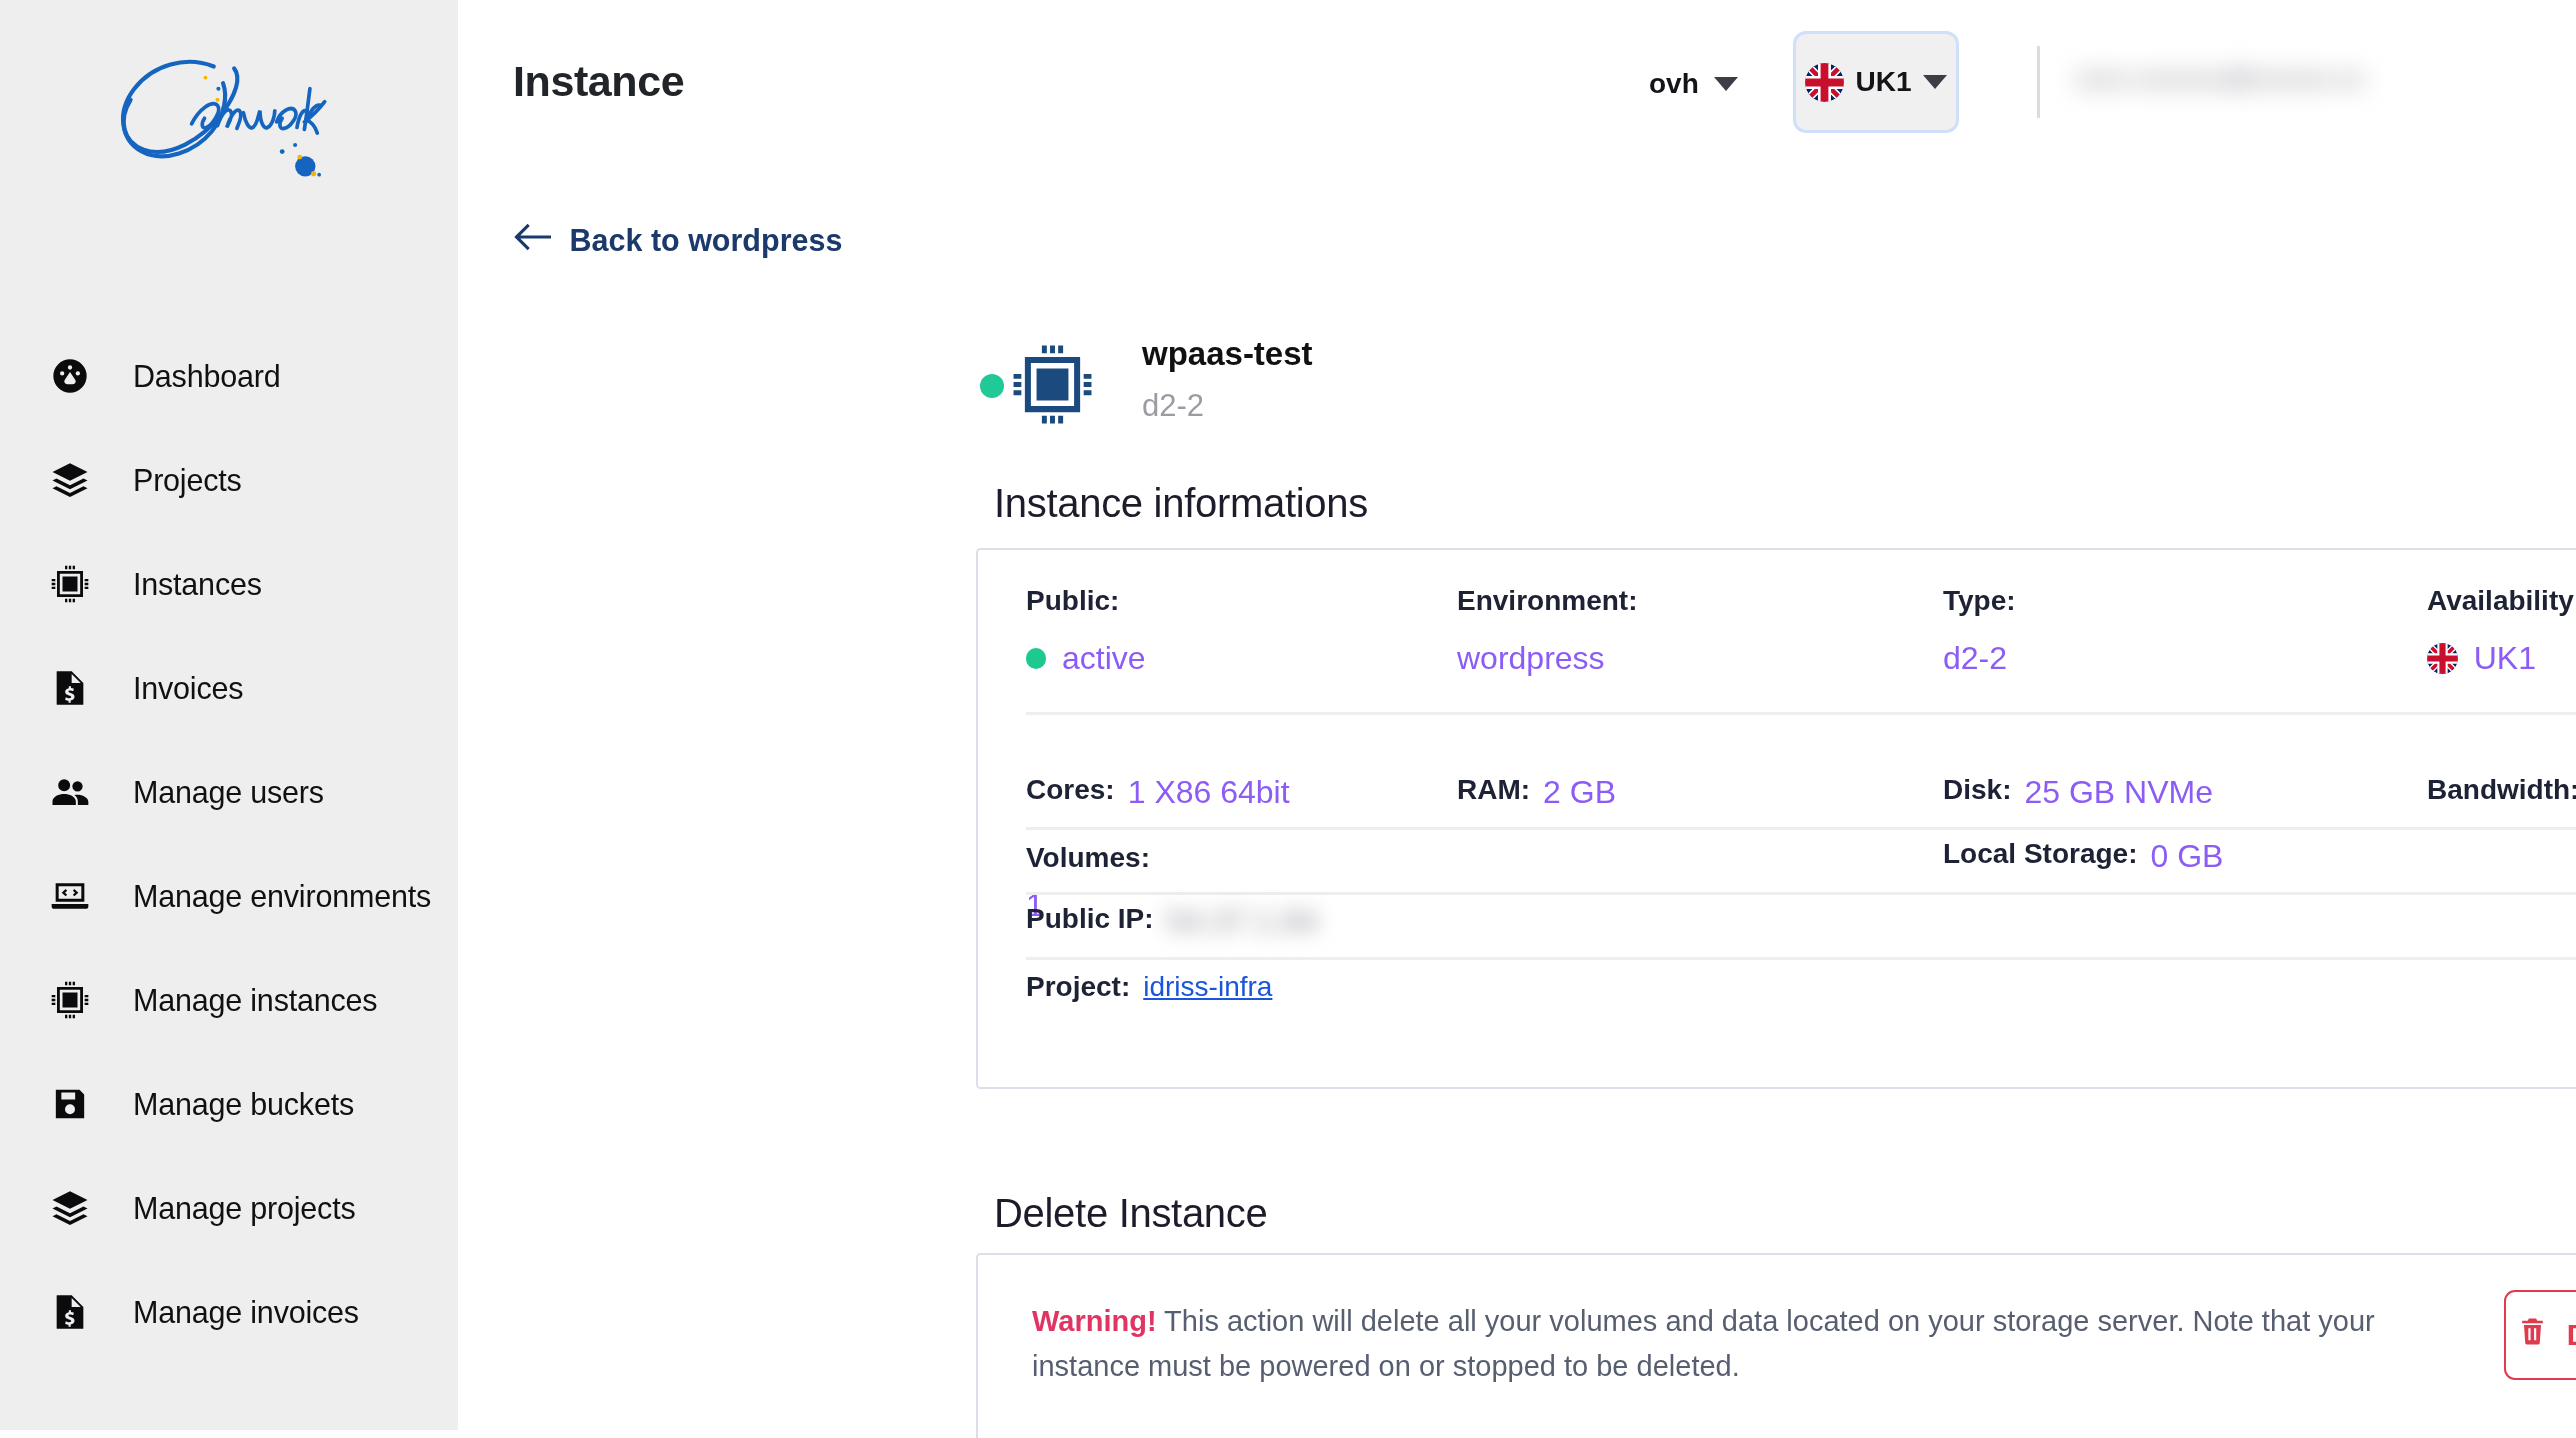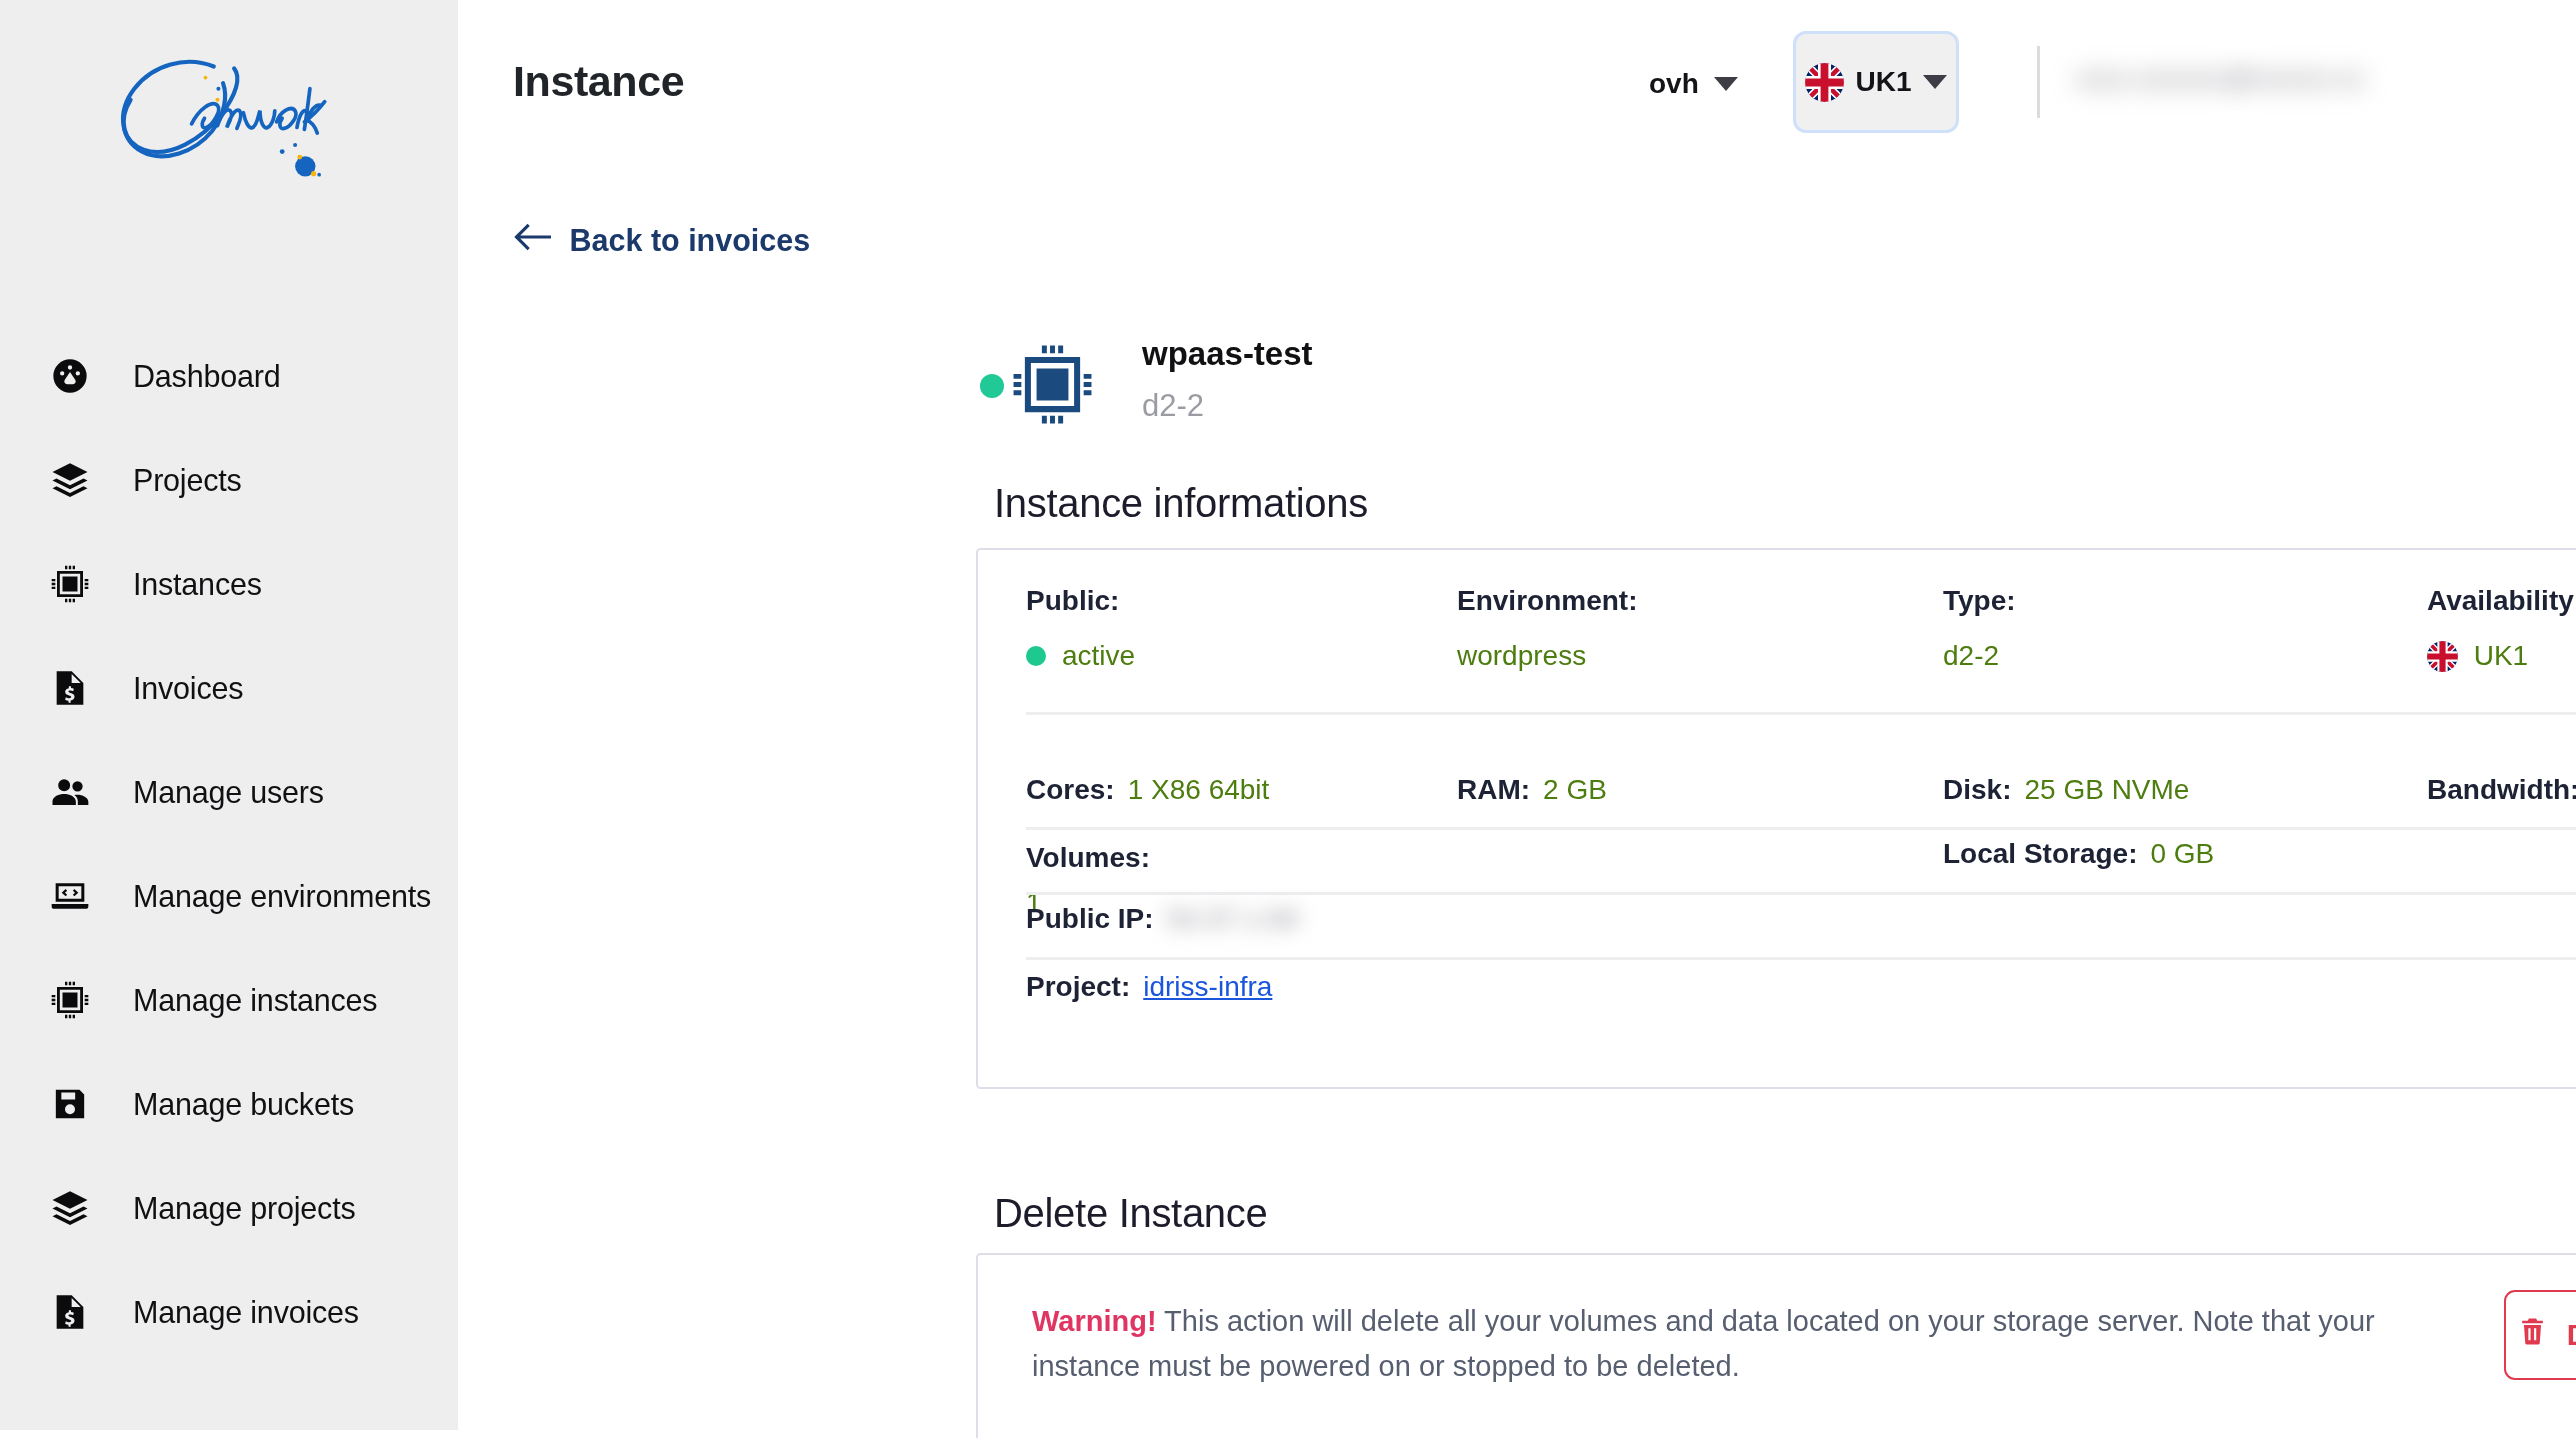--- a/index.html
+++ b/index.html
@@ -121,21 +121,21 @@
     position:absolute; left:518px; top:548px;
     width:2011px; height:541px;
     border:2.8px solid #dedee8;
     border-radius:4.6px;
     background:#fff;
   }
   .divider { position:absolute; left:48px; width:1905px; height:2.8px; background:#eeeef1; }
 
   .cell { position:absolute; }
   .cell-label { font-size:28px; font-weight:bold; color:#1d2235; white-space:nowrap; }
-  .cell-value { font-size:28px; color:#4d7c0f; white-space:nowrap; }
+  .cell-value { font-size:32px; color:#8b5cf6; white-space:nowrap; }
   .stacked .cell-value { margin-top:23px; display:flex; align-items:center; gap:15.7px; }
   .inline { display:flex; align-items:flex-start; gap:13px; }
   .status-dot { width:20.3px; height:20.3px; border-radius:50%; background:#1ec98f; flex:none; }
   .ip-blur { filter:blur(10.2px); color:#8c8c95; }
   .project-link { color:#1a56db; text-decoration:underline; cursor:pointer; font-size:28px; }
 
   
   #delete-card {
     position:absolute; left:518px; top:1253px;
     width:2011px; height:190px;
@@ -311,21 +311,21 @@
 
   <div id="hdr-divider"></div>
   <div id="user-email">xxxx.xxxxxxx@xxxxxx.xx</div>
 
   <div id="back-link">
     <span>
       <svg viewBox="0 0 24 18">
           <path d="M9.2 0.6L10.6 2 4.6 8H24v2H4.6l6 6-1.4 1.4L0.8 9z"></path>
         </svg>
     </span>
-    <span>Back to invoices</span>
+    <span>Back to wordpress</span>
   </div>
 
   <div id="inst-dot"></div>
   <div id="inst-chip">
     <svg viewBox="0 0 24 24">
         <path d="M9 1h1.4v2.2H9V1zm2.3 0h1.4v2.2h-1.4V1zm2.3 0H15v2.2h-1.4V1zM9 20.8h1.4V23H9v-2.2zm2.3 0h1.4V23h-1.4v-2.2zm2.3 0H15V23h-1.4v-2.2zM1 9h2.2v1.4H1V9zm0 2.3h2.2v1.4H1v-1.4zm0 2.3h2.2V15H1v-1.4zM20.8 9H23v1.4h-2.2V9zm0 2.3H23v1.4h-2.2v-1.4zm0 2.3H23V15h-2.2v-1.4zM4.2 4.2h15.6v15.6H4.2V4.2zm1.7 1.7v12.2h12.2V5.9H5.9zm1.6 1.6h9v9h-9v-9z"></path>
       </svg>
   </div>
   <div id="inst-name">wpaas-test</div>
   <div id="inst-type">d2-2</div>

